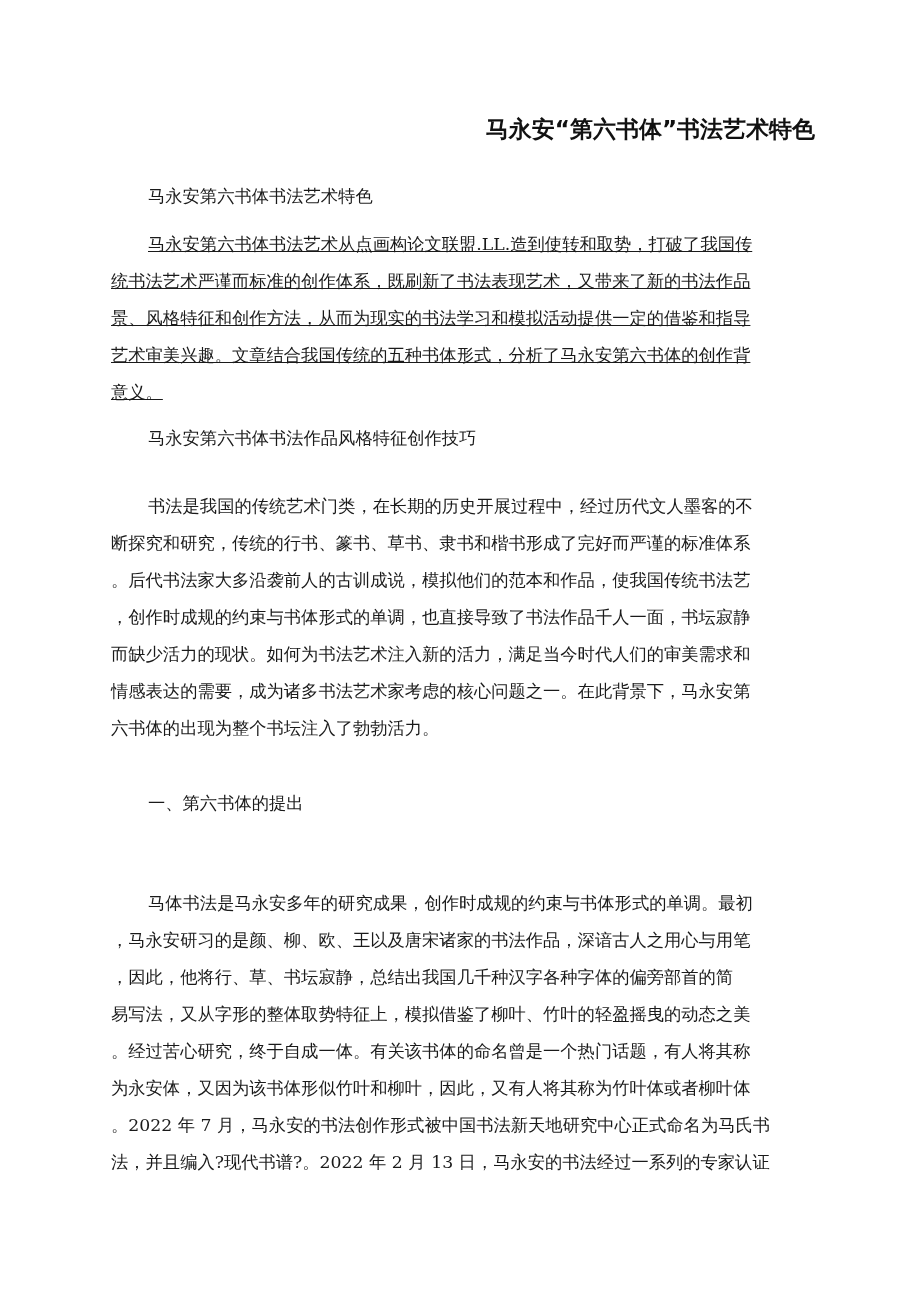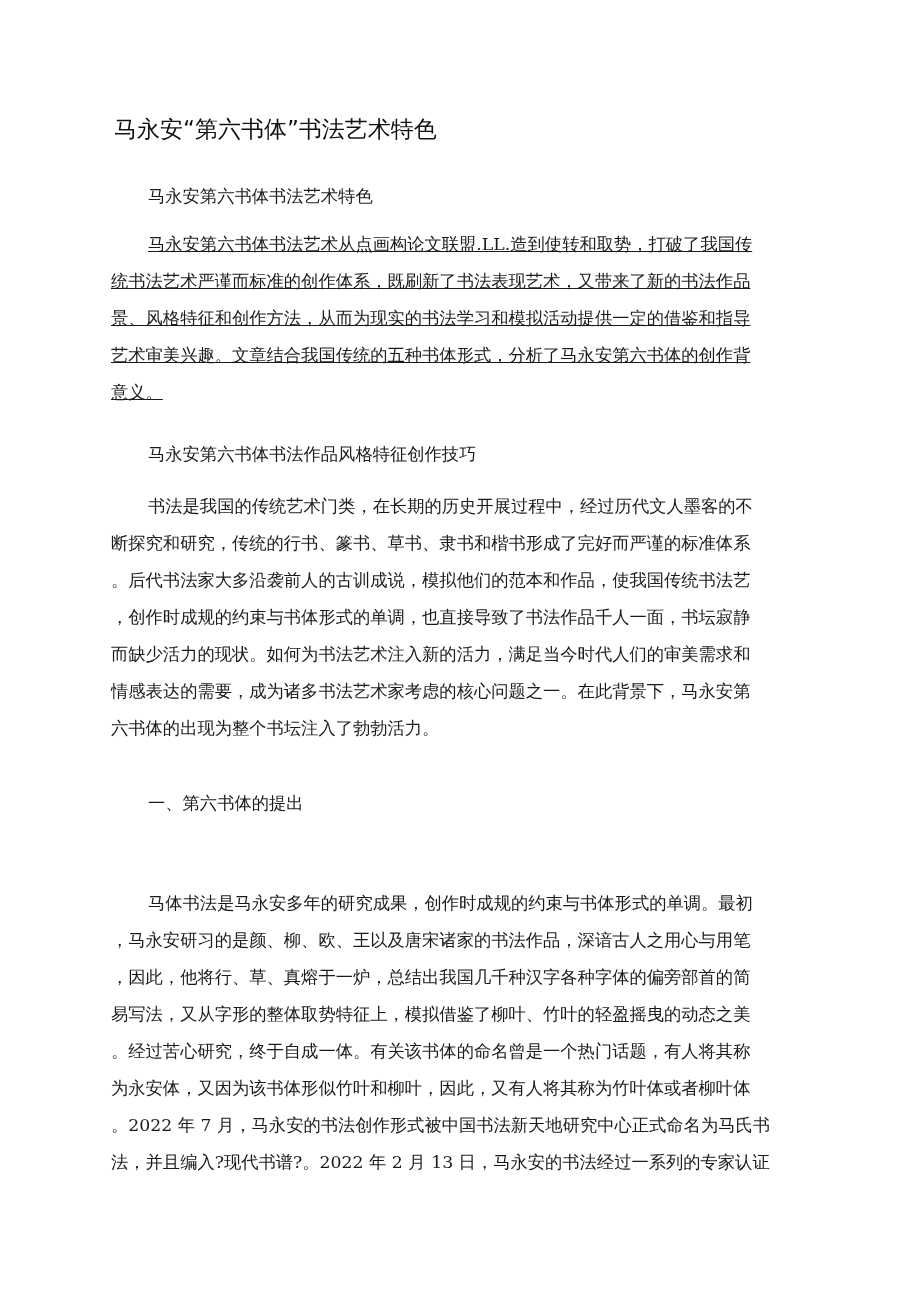--- a/index.html
+++ b/index.html
@@ -1,20 +1,20 @@
 <!DOCTYPE html>
 <html><head>
 <meta charset="utf-8">
 <style>
   html, body { margin: 0; padding: 0; background: #ffffff; }
   body { width: 920px; height: 1302px; position: relative; overflow: hidden;
          font-family: "DejaVu Serif", "Liberation Serif", serif; color: #1a1a1a; }
   .page { position: absolute; left: 111px; top: 0; width: 692px; }
-  .title { position: absolute; left: 3px; top: 113px; width: 692px; text-align: left;
-           font-family: "DejaVu Sans", "Liberation Sans", sans-serif; font-weight: normal;
+  .title { position: absolute; left: 12px; top: 113px; width: 692px; text-align: right;
+           font-family: "DejaVu Sans", "Liberation Sans", sans-serif; font-weight: bold;
            font-size: 23px; line-height: 32px; color: #111; }
   .para { position: absolute; left: 0; width: 692px; font-size: 17.3px; line-height: 37px;
           text-align: justify; text-align-last: left; letter-spacing: 0px; }
   .heading { position: absolute; left: 37px; font-size: 17.3px; line-height: 37px; white-space: nowrap; }
   .line { display: block; white-space: nowrap; }
 </style>
 </head>
 <body>
 
 <div class="page">
@@ -23,37 +23,37 @@
   <div class="heading" style="top:178px;">马永安第六书体书法艺术特色</div>
 
   <div class="para" style="top:226px;text-decoration:underline;">
     <span class="line" style="padding-left:37px;">马永安第六书体书法艺术从点画构论文联盟.LL.造到使转和取势，打破了我国传</span>
     <span class="line">统书法艺术严谨而标准的创作体系，既刷新了书法表现艺术，又带来了新的书法作品</span>
     <span class="line">景、风格特征和创作方法，从而为现实的书法学习和模拟活动提供一定的借鉴和指导</span>
     <span class="line">艺术审美兴趣。文章结合我国传统的五种书体形式，分析了马永安第六书体的创作背</span>
     <span class="line">意义。</span>
   </div>
 
-  <div class="heading" style="top:436px;">马永安第六书体书法作品风格特征创作技巧</div>
+  <div class="heading" style="top:420px;">马永安第六书体书法作品风格特征创作技巧</div>
 
   <div class="para" style="top:488px;">
     <span class="line" style="padding-left:37px;">书法是我国的传统艺术门类，在长期的历史开展过程中，经过历代文人墨客的不</span>
     <span class="line">断探究和研究，传统的行书、篆书、草书、隶书和楷书形成了完好而严谨的标准体系</span>
     <span class="line">。后代书法家大多沿袭前人的古训成说，模拟他们的范本和作品，使我国传统书法艺</span>
     <span class="line">，创作时成规的约束与书体形式的单调，也直接导致了书法作品千人一面，书坛寂静</span>
     <span class="line">而缺少活力的现状。如何为书法艺术注入新的活力，满足当今时代人们的审美需求和</span>
     <span class="line">情感表达的需要，成为诸多书法艺术家考虑的核心问题之一。在此背景下，马永安第</span>
     <span class="line">六书体的出现为整个书坛注入了勃勃活力。</span>
   </div>
 
   <div class="heading" style="top:785px;text-align:right;">一、第六书体的提出</div>
 
   <div class="para" style="top:885px;">
     <span class="line" style="padding-left:37px;">马体书法是马永安多年的研究成果，创作时成规的约束与书体形式的单调。最初</span>
     <span class="line">，马永安研习的是颜、柳、欧、王以及唐宋诸家的书法作品，深谙古人之用心与用笔</span>
-    <span class="line">，因此，他将行、草、真熔于一炉，总结出我国几千种汉字各种字体的偏旁部首的简</span>
+    <span class="line">，因此，他将行、草、书坛寂静，总结出我国几千种汉字各种字体的偏旁部首的简</span>
     <span class="line">易写法，又从字形的整体取势特征上，模拟借鉴了柳叶、竹叶的轻盈摇曳的动态之美</span>
     <span class="line">。经过苦心研究，终于自成一体。有关该书体的命名曾是一个热门话题，有人将其称</span>
     <span class="line">为永安体，又因为该书体形似竹叶和柳叶，因此，又有人将其称为竹叶体或者柳叶体</span>
     <span class="line">。2022 年 7 月，马永安的书法创作形式被中国书法新天地研究中心正式命名为马氏书</span>
     <span class="line">法，并且编入?现代书谱?。2022 年 2 月 13 日，马永安的书法经过一系列的专家认证</span>
   </div>
 </div>
 
 </body></html>

